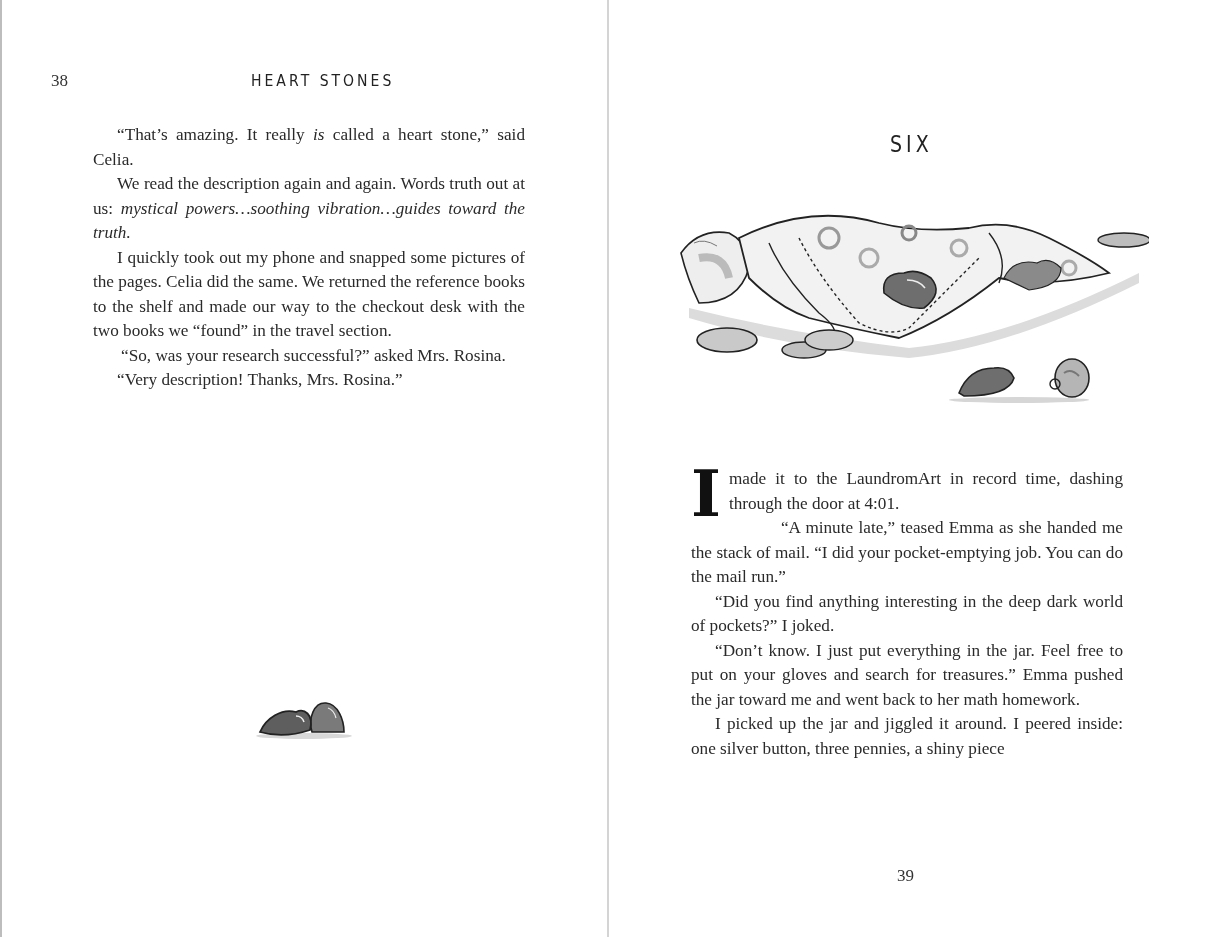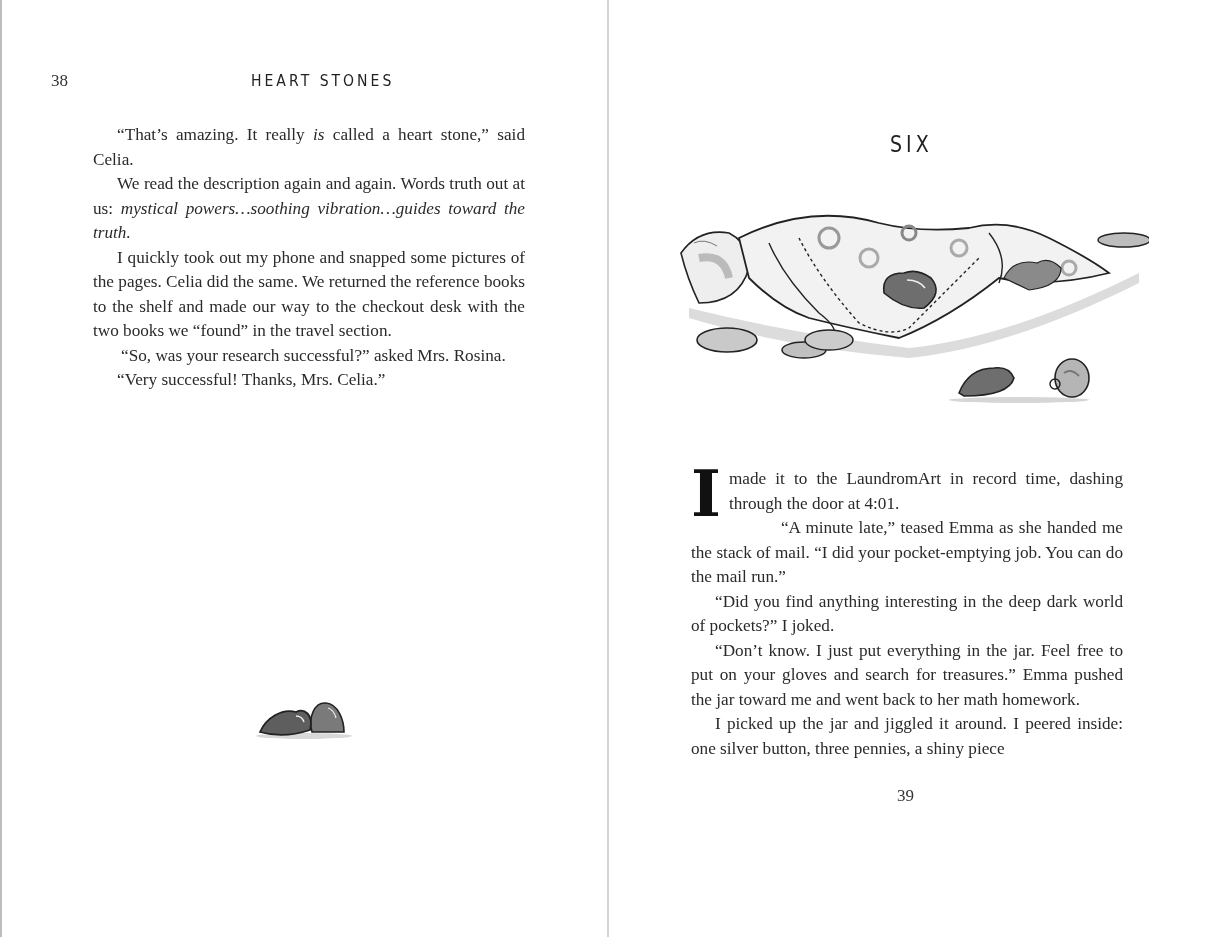--- a/index.html
+++ b/index.html
@@ -42,21 +42,21 @@
 
 <div class="page left">
   <div class="folio" style="left:49px; top:71px;">38</div>
   <div class="running-head" style="left:249px; top:72px;">HEART STONES</div>
 
   <div class="text-block" style="left:91px; top:123px; width:432px;">
     <p><span>“That’s amazing. It really </span><em>is</em><span> called a heart stone,” said Celia.</span></p>
     <p><span>We read the description again and again. Words truth out at us: </span><em>mystical powers…soothing vibration…guides toward the truth.</em><span></span></p>
     <p>I quickly took out my phone and snapped some pictures of the pages. Celia did the same. We returned the reference books to the shelf and made our way to the checkout desk with the two books we “found” in the travel section.</p>
     <p class="deep-indent">“So, was your research successful?” asked Mrs. Rosina.</p>
-    <p>“Very successful! Thanks, Mrs. Celia.”</p>
+    <p>“Very description! Thanks, Mrs. Rosina.”</p>
   </div>
 
   <div style="position:absolute; left:250px; top:692px;">
     <svg width="110" height="55" viewBox="0 0 110 55">
       <ellipse cx="52" cy="44" rx="48" ry="3" fill="#d8d8d8"></ellipse>
       <path d="M60 40 C56 26 62 10 74 11 C86 12 92 28 92 40 Z" fill="#7a7a7a" stroke="#222" stroke-width="1.6"></path>
       <path d="M8 40 C14 26 30 16 44 20 C52 16 62 22 58 38 C40 44 22 44 8 40 Z" fill="#5e5e5e" stroke="#222" stroke-width="1.8"></path>
       <path d="M44 24 Q50 24 52 30" stroke="#eee" stroke-width="1.5" fill="none"></path>
       <path d="M76 16 Q82 18 84 26" stroke="#eee" stroke-width="1.2" fill="none"></path>
     </svg>
@@ -108,14 +108,14 @@
   </div>
 
   <div class="text-block" style="left:82px; top:467px; width:432px;">
     <p class="first"><span class="dropcap">I</span><span>made it to the LaundromArt in record time, dashing through the door at 4:01.</span></p>
     <p style="text-indent:52px;"><span>“A minute late,” teased Emma as she handed me the stack of mail. “I did your pocket-emptying job. You can do the mail run.”</span></p>
     <p>“Did you find anything interesting in the deep dark world of pockets?” I joked.</p>
     <p>“Don’t know. I just put everything in the jar. Feel free to put on your gloves and search for treasures.” Emma pushed the jar toward me and went back to her math homework.</p>
     <p>I picked up the jar and jiggled it around. I peered inside: one silver button, three pennies, a shiny piece</p>
   </div>
 
-  <div class="folio" style="left:288px; top:786px;">39</div>
+  <div class="folio" style="left:288px; top:866px;">39</div>
 </div>
 
 </body></html>

